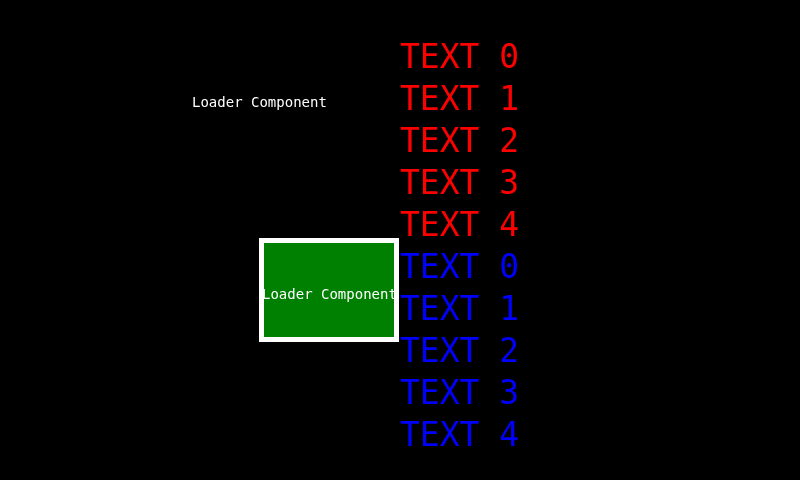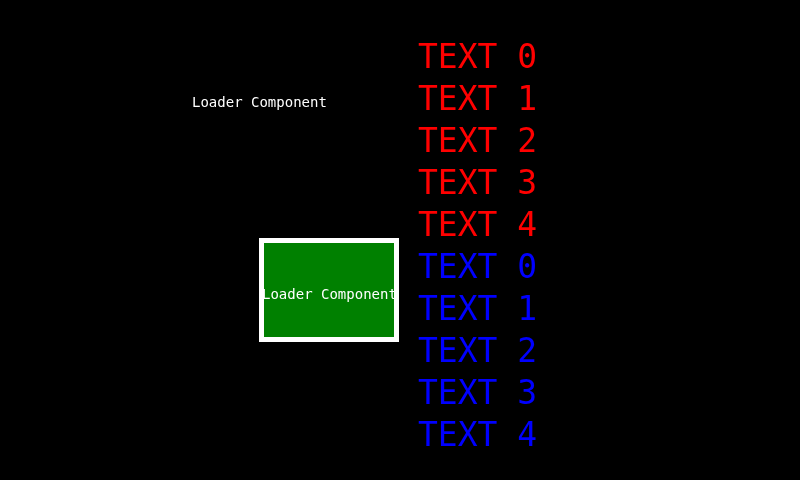--- a/index.html
+++ b/index.html
@@ -25,21 +25,21 @@
     font-size: 14px;
     line-height: 16px;
     letter-spacing: 0px;
     white-space: nowrap;
     font-family: "DejaVu Sans Mono", "Liberation Mono", monospace;
   }
 
   
   .text-column {
     position: absolute;
-    left: 418px;
+    left: 400px;
     top: 36px;
     width: 200px;
     text-decoration: underline;
   }
   .text-row {
     height: 42px;
     line-height: 42px;
     font-size: 33px;
     white-space: nowrap;
     font-family: "DejaVu Sans Mono", "Liberation Mono", monospace;

